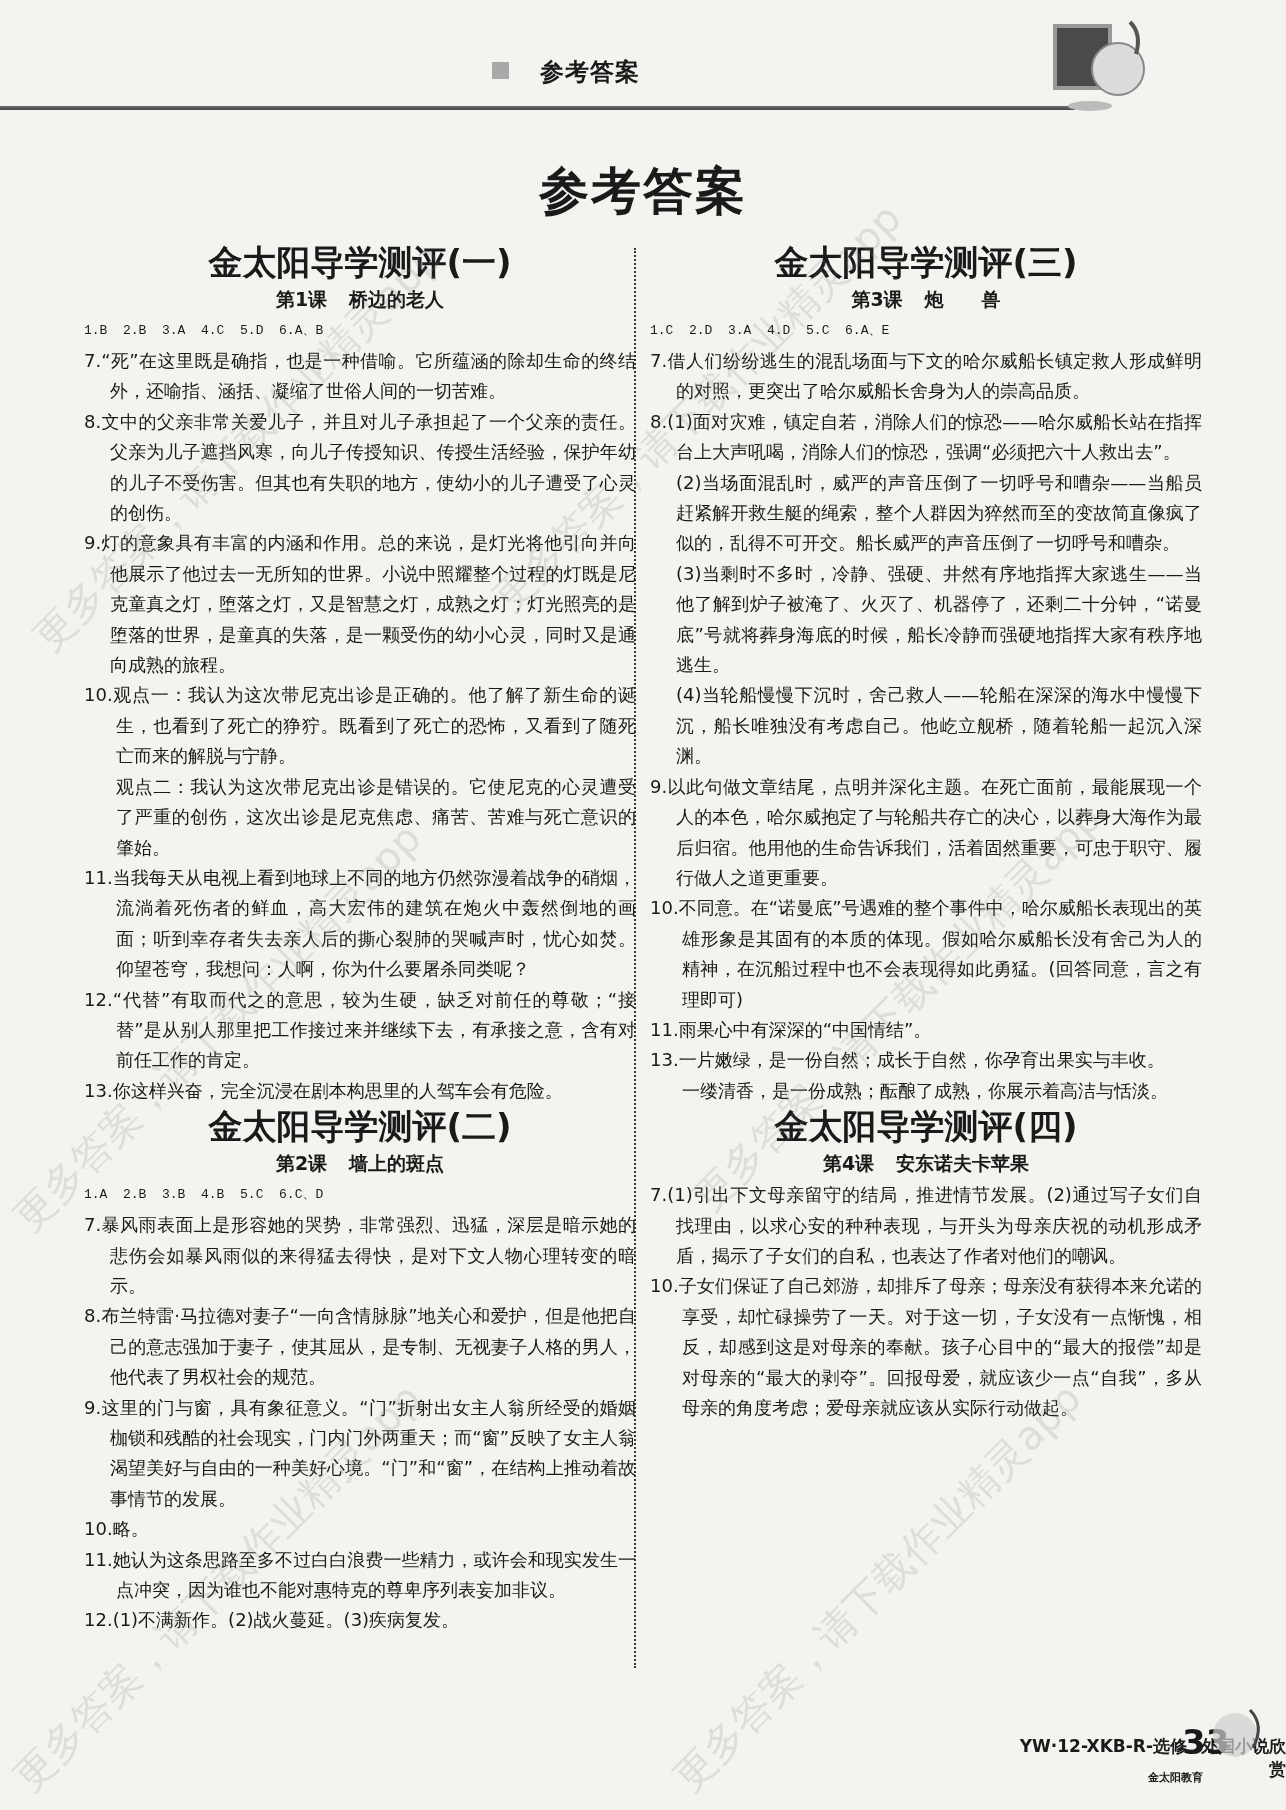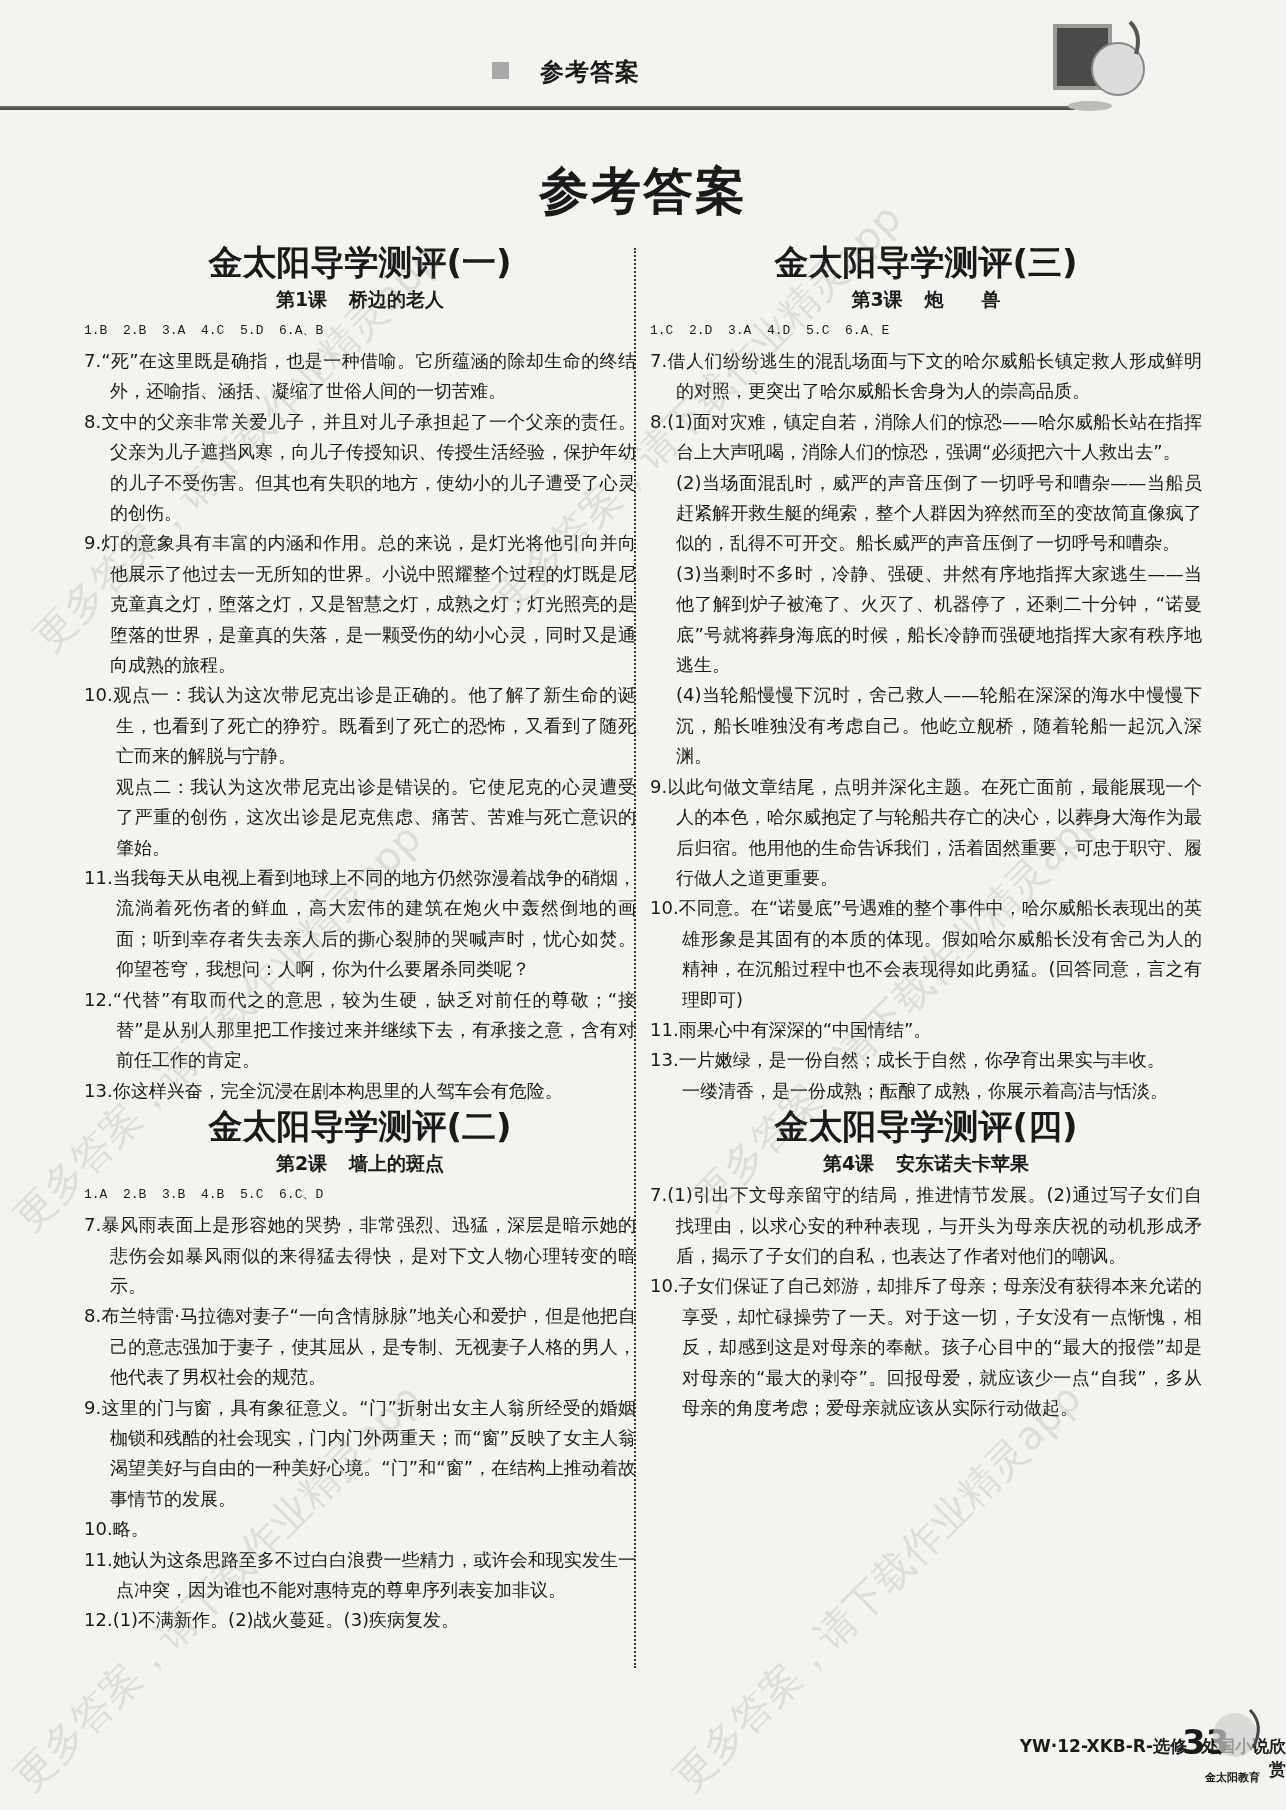--- a/index.html
+++ b/index.html
@@ -64,21 +64,21 @@
     .wide-sub { padding-left: 32px; }
     .sec-gap { }
     .footer {
       position: absolute; left: 1004px; top: 1735px; font-size: 17px; font-weight: bold; text-align: right;
     }
     .footer .course { margin-left: 14px; }
     .page-number {
       position: absolute; left: 1182px; top: 1722px; font-size: 34px; font-weight: bold;
     }
     .publisher {
-      position: absolute; left: 1205px; top: 1770px; font-size: 11px; font-weight: bold;
+      position: absolute; left: 1148px; top: 1770px; font-size: 11px; font-weight: bold;
       font-family: "DejaVu Serif", serif;
     }
     .corner-art {
       position: absolute; left: 1205px; top: 1700px; width: 70px; height: 70px;
     }
     .watermark {
       position: absolute; font-size: 40px; color: rgba(120,120,120,0.18);
       transform: rotate(-45deg); white-space: nowrap; pointer-events: none;
     }
   </style>

